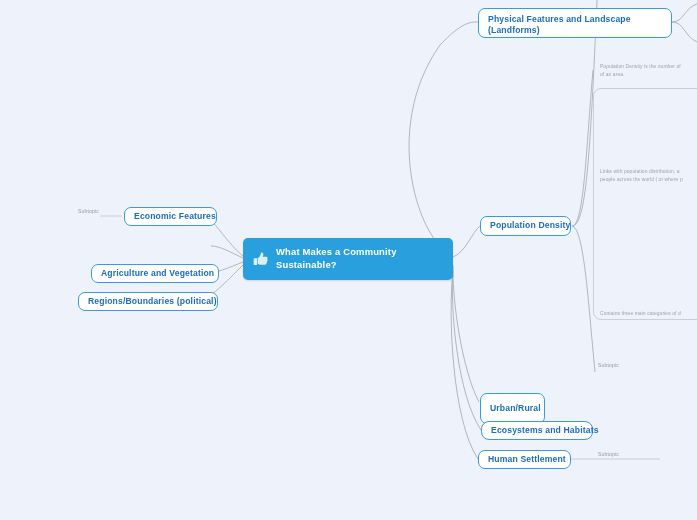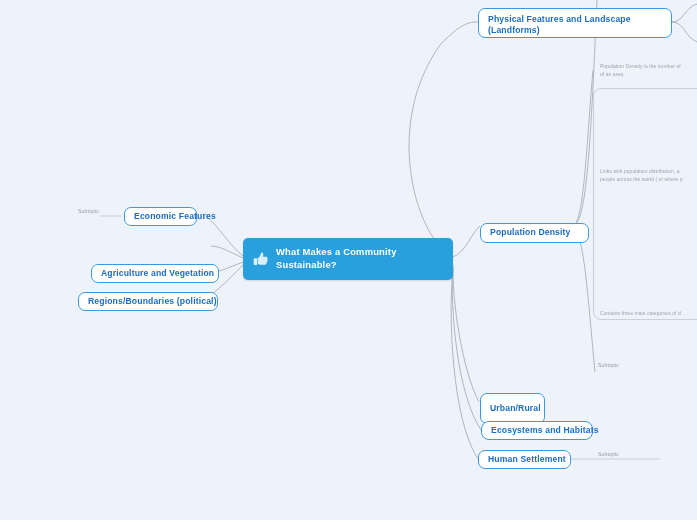--- a/index.html
+++ b/index.html
@@ -146,38 +146,38 @@
   <div class="panel" style="left:593px; top:88px; width:124px; height:232px;"></div>
 
   <div id="root-node">
     <svg class="thumb" viewBox="0 0 24 24" fill="#eaf6fd">
       <path d="M2,11 h4 v10 h-4 a1,1 0 0 1 -1,-1 v-8 a1,1 0 0 1 1,-1 z"></path>
       <path d="M7,11 c2,-1 4,-3.5 4.5,-6 c0.3,-1.6 0.6,-2.6 1.8,-2.6 c1.4,0 2.2,1.1 2.2,2.7 c0,1.3 -0.5,2.6 -0.9,3.6 h5.1 c1.2,0 2.1,0.9 2.1,2 c0,0.5 -0.2,1 -0.5,1.3 c0.4,0.4 0.6,0.9 0.6,1.4 c0,0.7 -0.3,1.3 -0.9,1.6 c0.2,0.3 0.3,0.7 0.3,1.1 c0,0.8 -0.5,1.5 -1.2,1.7 c0.1,0.2 0.1,0.5 0.1,0.7 c0,1.1 -0.9,2 -2.1,2 h-6.6 c-1.6,0 -3.1,-0.5 -4.5,-1.3 z"></path>
     </svg>
     <span class="root-label">What Makes a Community Sustainable?</span>
   </div>
 
-  <div class="node" style="left:124px; top:207px; width:73px; height:19px;">
+  <div class="node" style="left:124px; top:207px; width:93px; height:19px;">
     <span>Economic Features</span>
   </div>
 
 
   <div class="node" style="left:91px; top:264px; width:128px; height:19px;">
     <span>Agriculture and Vegetation</span>
   </div>
 
   <div class="node" style="left:78px; top:292px; width:140px; height:19px;">
     <span>Regions/Boundaries (political)</span>
   </div>
 
   <div class="node wrap" style="left:478px; top:8px; width:194px; height:30px;">
     <span>Physical Features and Landscape (Landforms)</span>
   </div>
 
-  <div class="node" style="left:480px; top:223px; width:109px; height:20px;">
+  <div class="node" style="left:480px; top:216px; width:91px; height:20px;">
     <span>Population Density</span>
   </div>
 
   <div class="node" style="left:480px; top:393px; width:65px; height:31px;">
     <span>Urban/Rural</span>
   </div>
 
   <div class="node" style="left:481px; top:421px; width:112px; height:19px;border-radius:8px;">
     <span>Ecosystems and Habitats</span>
   </div>

